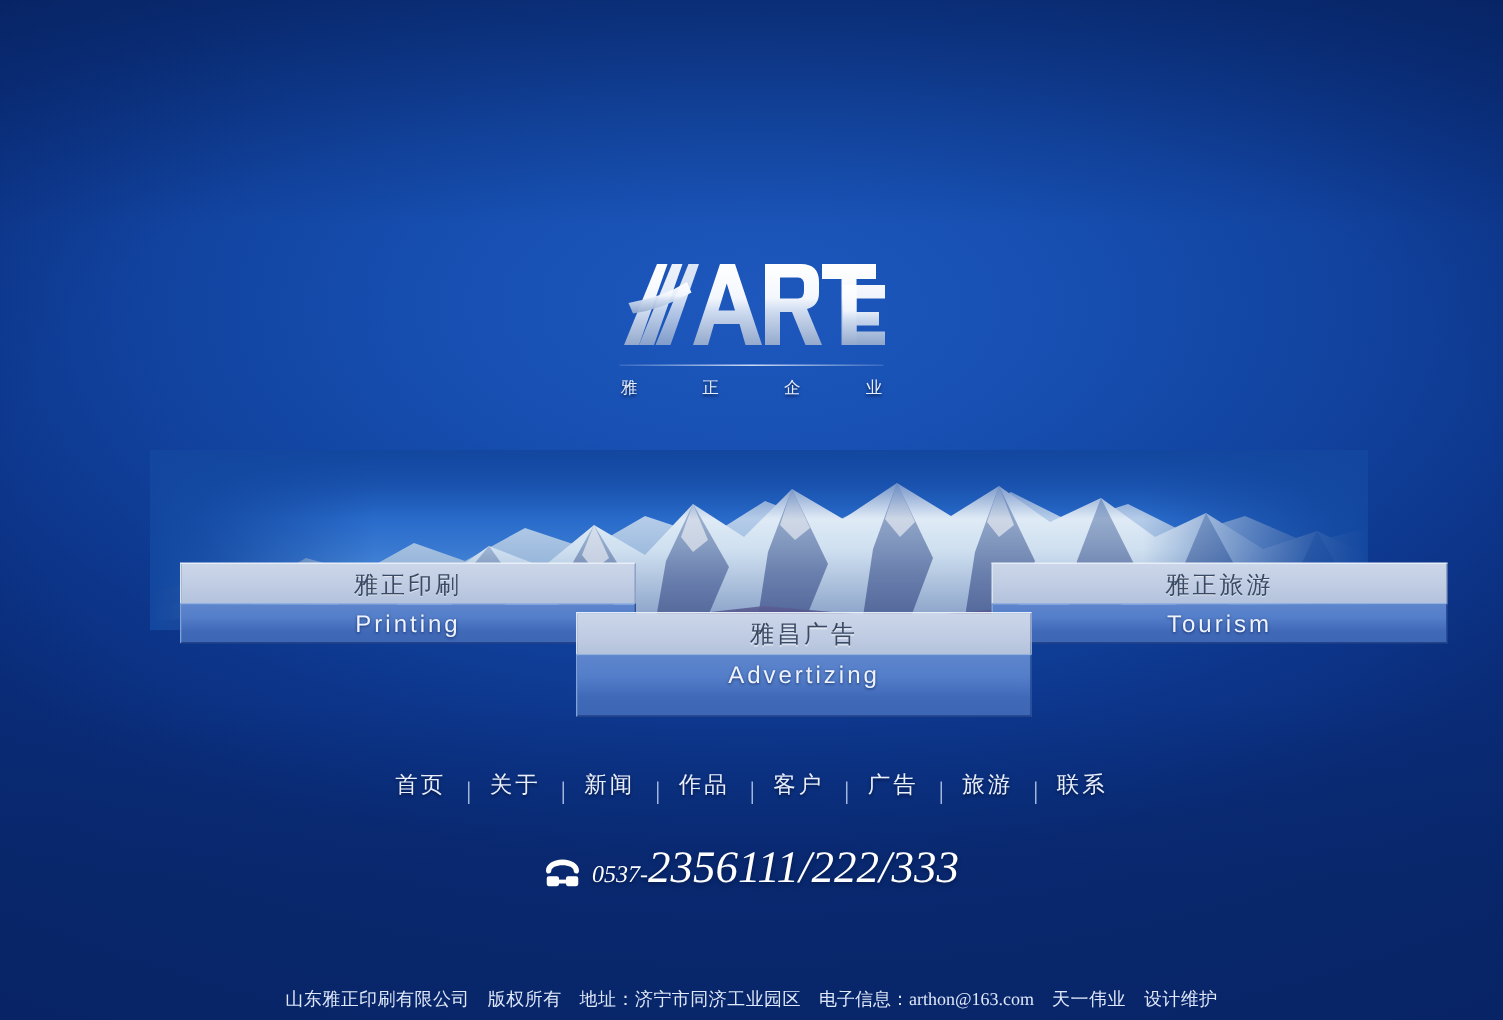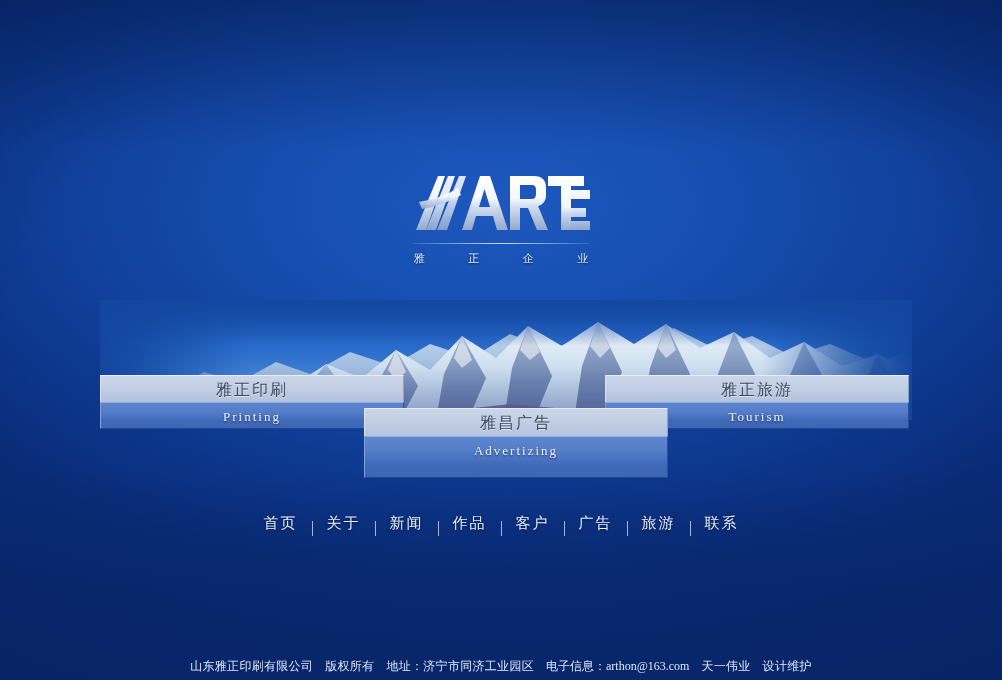--- a/index.html
+++ b/index.html
@@ -105,20 +105,21 @@
     text-indent: 20px;
     color: #e7eefb;
     text-shadow: 0 1px 2px rgba(2,16,52,0.75);
     font-family: "DejaVu Sans", sans-serif;
   }
 
   
   .secbtn {
     position: absolute;
     width: 304px;
+    margin-left: 20px;
   }
   .secbtn .cn,
   .secbtn .en {
     position: relative;
     height: 26px;
     line-height: 26px;
     text-align: center;
     box-sizing: border-box;
   }
   .secbtn .cn {
@@ -132,29 +133,29 @@
     font-family: "DejaVu Sans", sans-serif;
     text-shadow: 0 1px 0 rgba(255,255,255,0.5);
   }
   .secbtn .en {
     background: linear-gradient(to bottom, #5d85cd 0%, #547ec9 35%, #4069b8 70%, #3d66b4 100%);
     border-top: 1px solid #8fb0e2;
     border-left: 1px solid #7fa2da;
     border-right: 1px solid #2b4f97;
     border-bottom: 1px solid #24448a;
     color: #eef3fd;
-    font-size: 13px;
+    font-size: 16px;
     letter-spacing: 2px;
-    font-family: Liberation Serif, serif;
+    font-family: Liberation Sans, sans-serif;
     text-shadow: 0 1px 2px rgba(8,30,80,0.7);
   }
   .secbtn.side .cn { height: 27px; line-height: 27px; }
   .secbtn.side .en { height: 27px; line-height: 27px; }
   #btn-printing { left: 100px; top: 375px; }
-  #btn-tourism  { left: 605px; top: 375px; width: 304px; }
+  #btn-tourism  { left: 641px; top: 375px; width: 304px; }
   #btn-advert   { left: 364px; top: 408px; width: 304px; }
   #btn-advert .cn { height: 28px; line-height: 28px; }
   #btn-advert .en { height: 42px; line-height: 27px; }
 
   
   .nav {
     position: absolute;
     left: 0; right: 0;
     top: 512px;
     text-align: center;
@@ -343,18 +344,30 @@
 
   <div class="secbtn" id="btn-advert">
     <div class="cn">雅昌广告</div>
     <div class="en">Advertizing</div>
   </div>
 
   <div class="nav">
     <a href="#">首页</a><span class="sep"></span><a href="#">关于</a><span class="sep"></span><a href="#">新闻</a><span class="sep"></span><a href="#">作品</a><span class="sep"></span><a href="#">客户</a><span class="sep"></span><a href="#">广告</a><span class="sep"></span><a href="#">旅游</a><span class="sep"></span><a href="#">联系</a>
   </div>
 
+  <div class="phone">
+    <svg class="tel-icon" width="24" height="20" viewBox="0 0 24 20">
+      <g fill="#ffffff">
+        <path d="M12,1 C5.6,1 1,4.4 1,8.3 C1,9.6 1.6,10.4 2.7,10.4 C3.8,10.4 4.5,9.7 4.5,8.7
+                 C4.5,6.5 7.8,4.9 12,4.9 C16.2,4.9 19.5,6.5 19.5,8.7 C19.5,9.7 20.2,10.4 21.3,10.4
+                 C22.4,10.4 23,9.6 23,8.3 C23,4.4 18.4,1 12,1 Z"></path>
+        <rect x="1.5" y="12.2" width="8.2" height="6.6" rx="1.4"></rect>
+        <rect x="14.3" y="12.2" width="8.2" height="6.6" rx="1.4"></rect>
+        <rect x="9" y="14.4" width="6" height="2.6"></rect>
+      </g>
+    </svg><span class="area">0537-</span><span class="num">2356111/222/333</span>
+  </div>
 
   <div class="footer">
     <span>山东雅正印刷有限公司</span><span>版权所有</span><span>地址：济宁市同济工业园区</span><span class="eml">电子信息：arthon@163.com</span><span>天一伟业</span><span>设计维护</span>
   </div>
 
 </div>
 
 </body></html>

